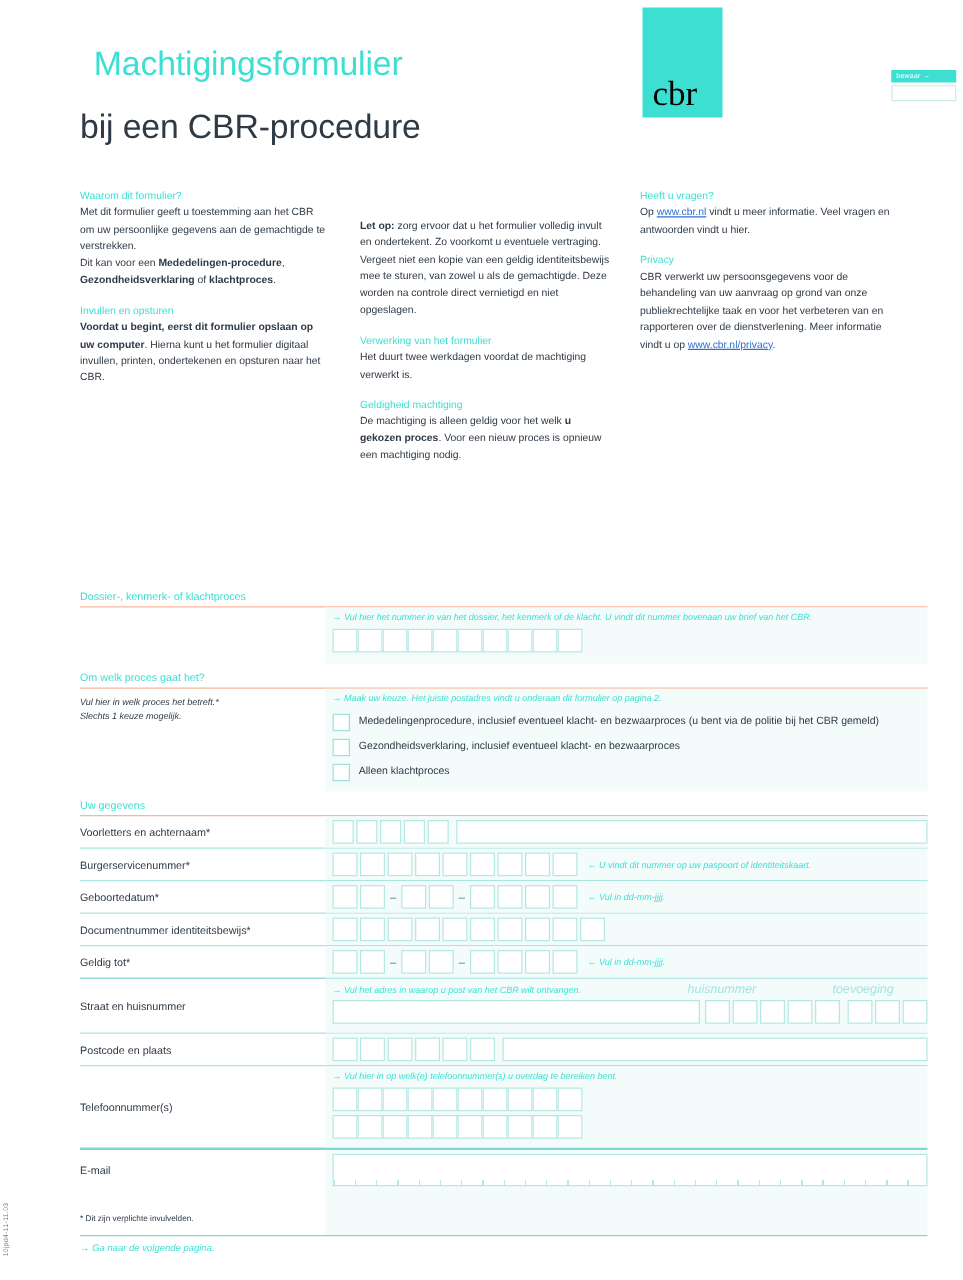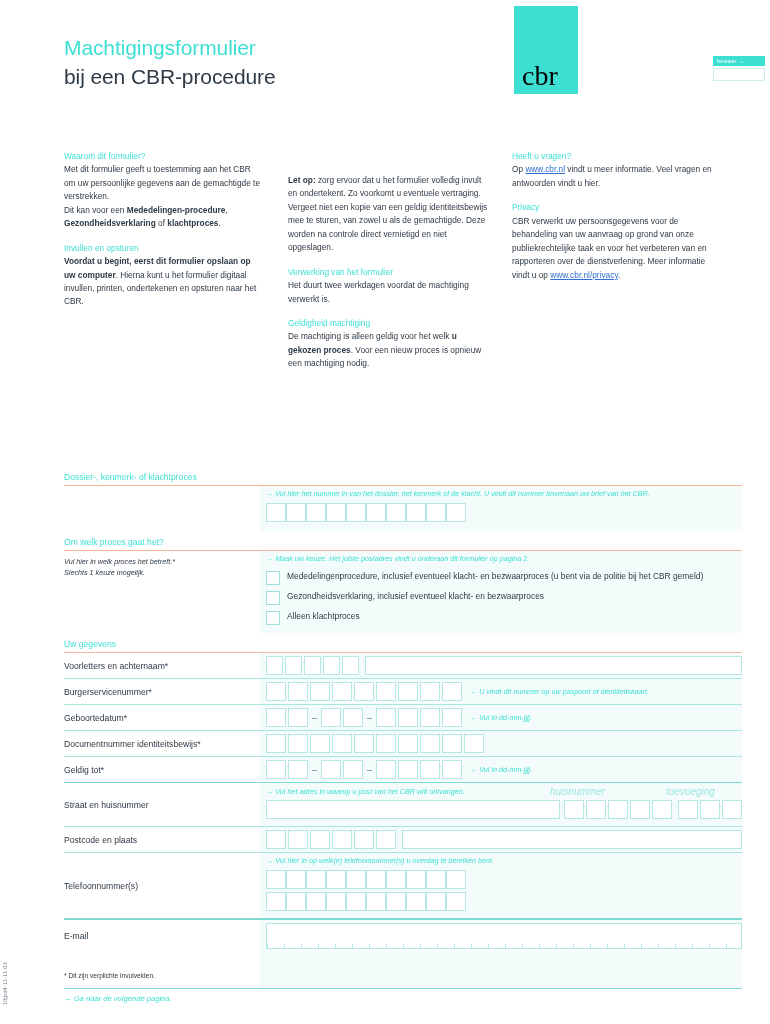--- a/index.html
+++ b/index.html
@@ -13,22 +13,22 @@
   
   .vcode{
     position:absolute;left:2px;top:905px;width:14px;height:100px;
     font-size:5.4px;letter-spacing:.3px;color:#6f7b88;
     writing-mode:vertical-rl;transform:rotate(180deg);
     white-space:nowrap;
   }
 
   
   .title-wrap{position:absolute;left:64px;top:36px;}
-  .title1{font-size:21px;color:#3ddfd3;line-height:1.12;font-weight:400;letter-spacing:-.1px;}
-  .title2{font-size:21px;color:#2e3a46;line-height:1.2;font-weight:400;margin-top:4px;letter-spacing:-.1px;}
+  .title1{font-size:27px;color:#3ddfd3;line-height:1.12;font-weight:400;letter-spacing:-.1px;margin-left:11px;}
+  .title2{font-size:27px;color:#2e3a46;line-height:1.2;font-weight:400;margin-top:19px;letter-spacing:-.1px;}
 
   .logo{
     position:absolute;left:514px;top:6px;width:64px;height:88px;background:#3ddfd3;
   }
   .logo span{
     position:absolute;left:8px;bottom:4px;
     font-family:"Liberation Serif", serif;font-size:28px;color:#000000;line-height:1;
   }
 
   .bewaar{position:absolute;left:713px;top:56px;width:52px;}

